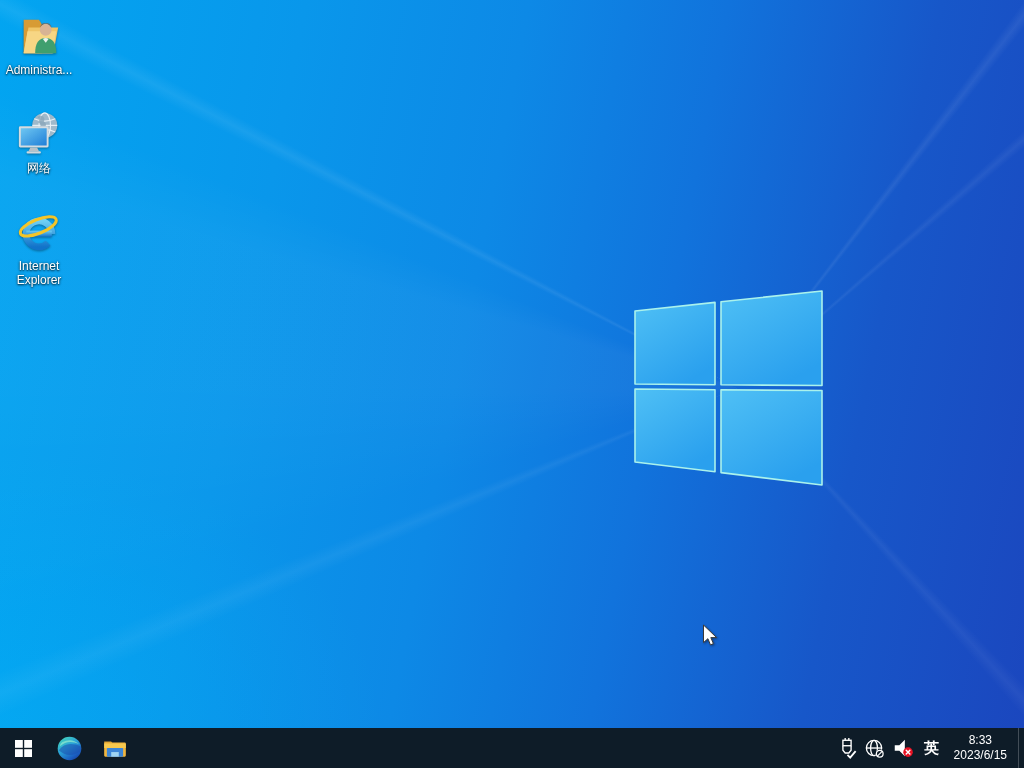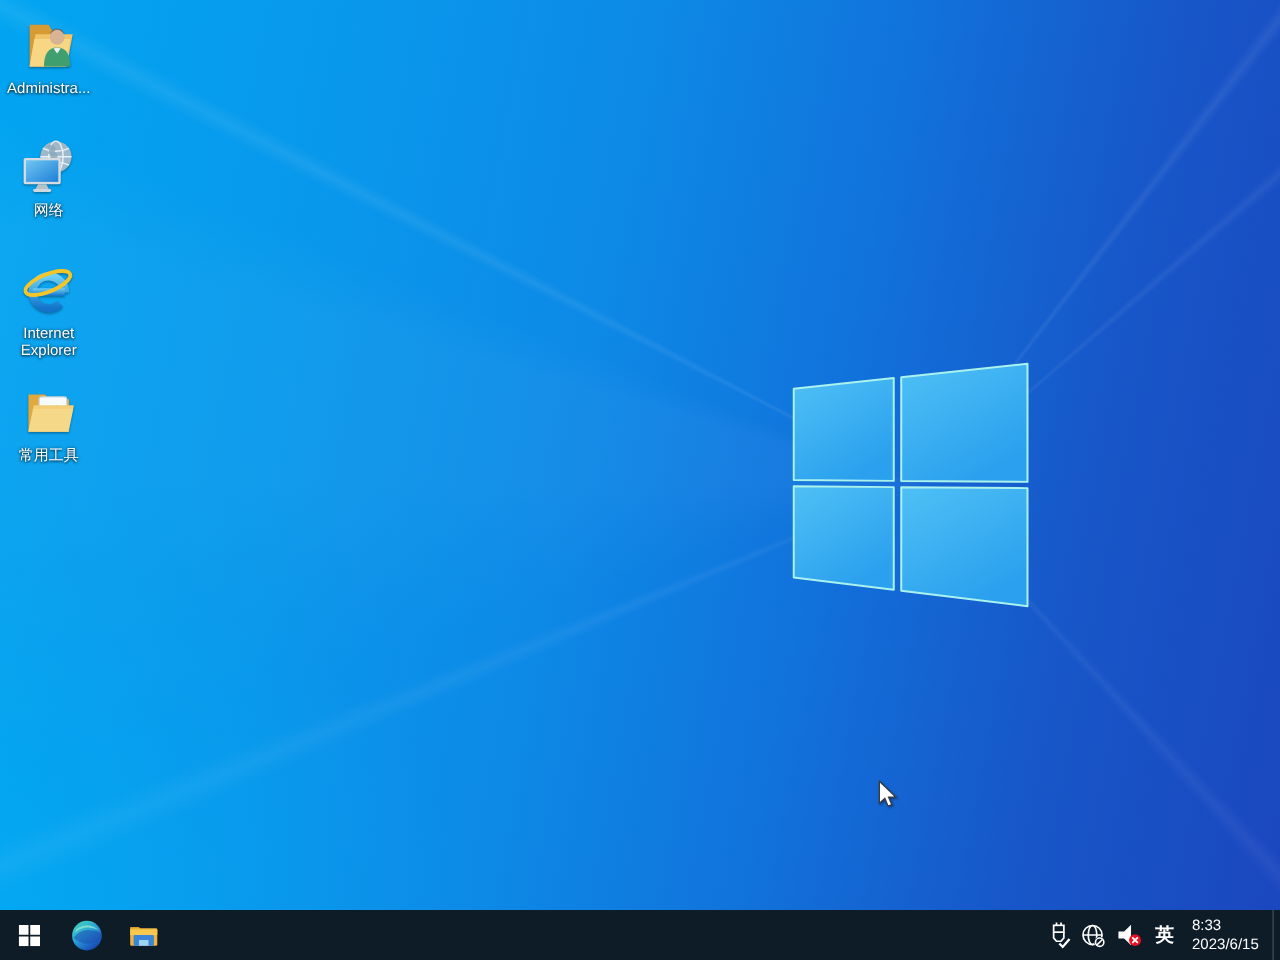--- a/index.html
+++ b/index.html
@@ -67,21 +67,21 @@
   }
   .tray-ic{
     width:26px;height:40px;display:flex;align-items:center;justify-content:center;cursor:pointer;
   }
   .ime{
     width:28px;height:40px;display:flex;align-items:center;justify-content:center;
     color:#fff;font-size:15px;font-weight:bold;cursor:pointer;
   }
   .clock{
     height:40px;padding:0 9px 0 6px;display:flex;flex-direction:column;justify-content:center;
-    color:#fff;font-size:12px;line-height:15px;cursor:pointer;
+    align-items:center;color:#fff;font-size:12px;line-height:15px;cursor:pointer;
   }
   .show-desktop{
     width:5px;height:40px;border-left:1px solid rgba(255,255,255,.22);cursor:pointer;
   }
 
   .cursor{position:absolute;left:702px;top:624px;z-index:99;pointer-events:none;
     filter:drop-shadow(1px 1px 1px rgba(0,0,0,.4));}
 </style>
 </head>
 <body>
@@ -158,34 +158,20 @@
         <path d="M37.5 26 a13.5 13.5 0 1 0 -4 9.6" fill="none" stroke="url(#ie1)" stroke-width="7"></path>
         <rect x="10.8" y="22.6" width="26.6" height="6.4" fill="url(#ie1)"></rect>
         <g transform="rotate(-22 24 20)">
           <ellipse cx="24" cy="18" rx="20" ry="7.2" fill="none" stroke="#f4c528" stroke-width="3.2"></ellipse>
         </g>
       </svg>
     </div>
     <div class="di-lb">Internet Explorer</div>
   </div>
 
-  <div class="di">
-    <div class="di-ic">
-      <svg width="46" height="46" viewBox="0 0 48 48">
-        <path d="M7 9 L21 9 L24 13 L41 13 L41 40 L7 40 Z" fill="#dfa93f"></path>
-        <rect x="16" y="11" width="23" height="27" rx="2" fill="#f7fbfd" stroke="#c9d7e0"></rect>
-        <path d="M24 30 q-2 -9 7 -12 q3 8 -7 12 Z" fill="#55b54a"></path>
-        <path d="M26 29 q0 -7 8 -8 q1 6 -8 8 Z" fill="#2e8f3e"></path>
-        <path d="M20 32 q8 6 16 -2" fill="none" stroke="#1f6fc0" stroke-width="2.6" stroke-linecap="round"></path>
-        <path d="M7 40 L11.5 18 L45 18 L40.5 40 Z" fill="#f2cf78"></path>
-        <path d="M7 40 L11 21 L44.5 21 L40.5 40 Z" fill="#f7dd93" opacity=".6"></path>
-      </svg>
-    </div>
-    <div class="di-lb">常用工具</div>
-  </div>
 
 </div>
 
 <svg class="cursor" width="18" height="24" viewBox="0 0 18 24">
   <path d="M1.5 1 L1.5 18.6 L5.9 14.7 L8.5 20.9 L11.4 19.6 L8.8 13.6 L14.6 13.6 Z" fill="#ffffff" stroke="#3a3a3a" stroke-width="1"></path>
 </svg>
 
 <div class="taskbar">
 
   <div class="tb-btn">

